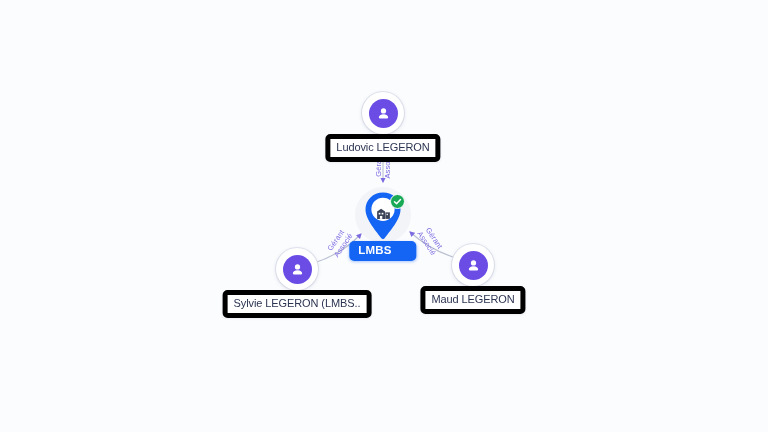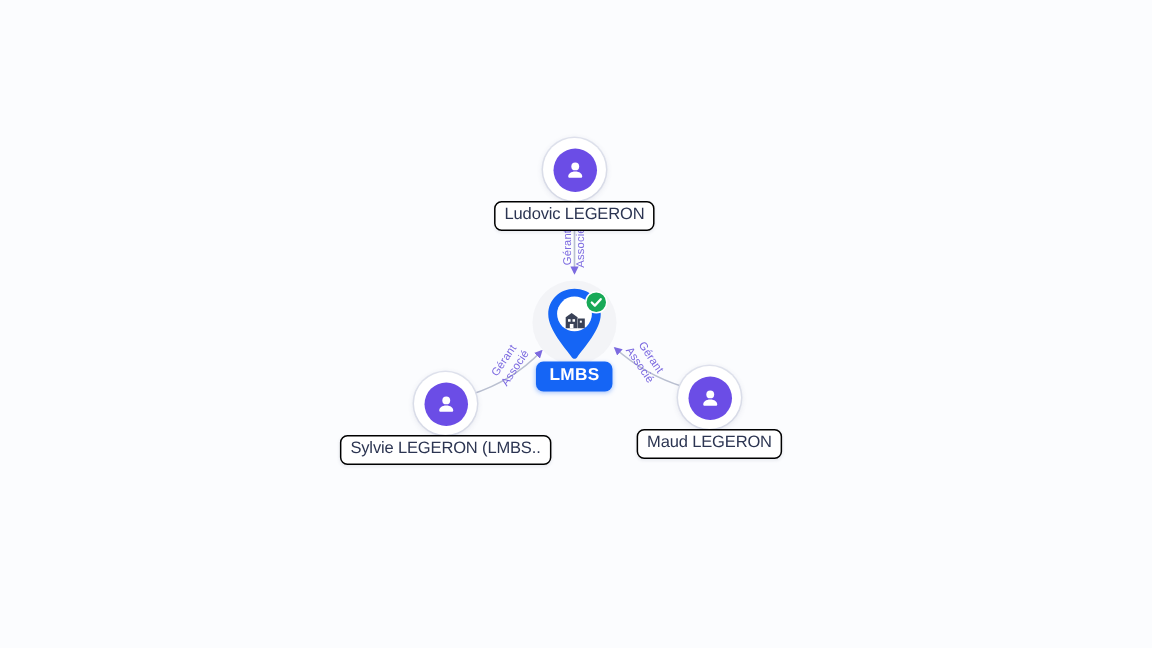--- a/index.html
+++ b/index.html
@@ -56,21 +56,21 @@
     justify-content: center;
   }
   .avatar-circle svg { display: block; }
 
   .node-label {
     position: absolute;
     top: 21px;
     left: 50%;
     transform: translateX(-50%);
     background: #ffffff;
-    border: 1px solid #000000;
+    border: 5px solid #000000;
     border-radius: 5px;
     padding: 2px 6px 3px 6px;
     font-size: 11px;
     line-height: 13px;
     color: #2c3552;
     white-space: nowrap;
     box-shadow: 0 1px 2px rgba(50,60,100,0.08);
     letter-spacing: -0.1px;
   }
 
@@ -121,21 +121,21 @@
     justify-content: center;
     box-sizing: border-box;
   }
   .company-label {
     position: absolute;
     top: 26px;
     left: 50%;
     transform: translateX(-50%);
     background: #1565f5;
     border-radius: 5px;
-    padding: 3px 9px 4px 9px;
+    padding: 3px 25px 4px 9px;
     font-size: 11.5px;
     line-height: 13px;
     font-weight: bold;
     color: #ffffff;
     white-space: nowrap;
     letter-spacing: 0.2px;
     box-shadow: 0 1px 3px rgba(21,101,245,0.35);
   }
 
   

